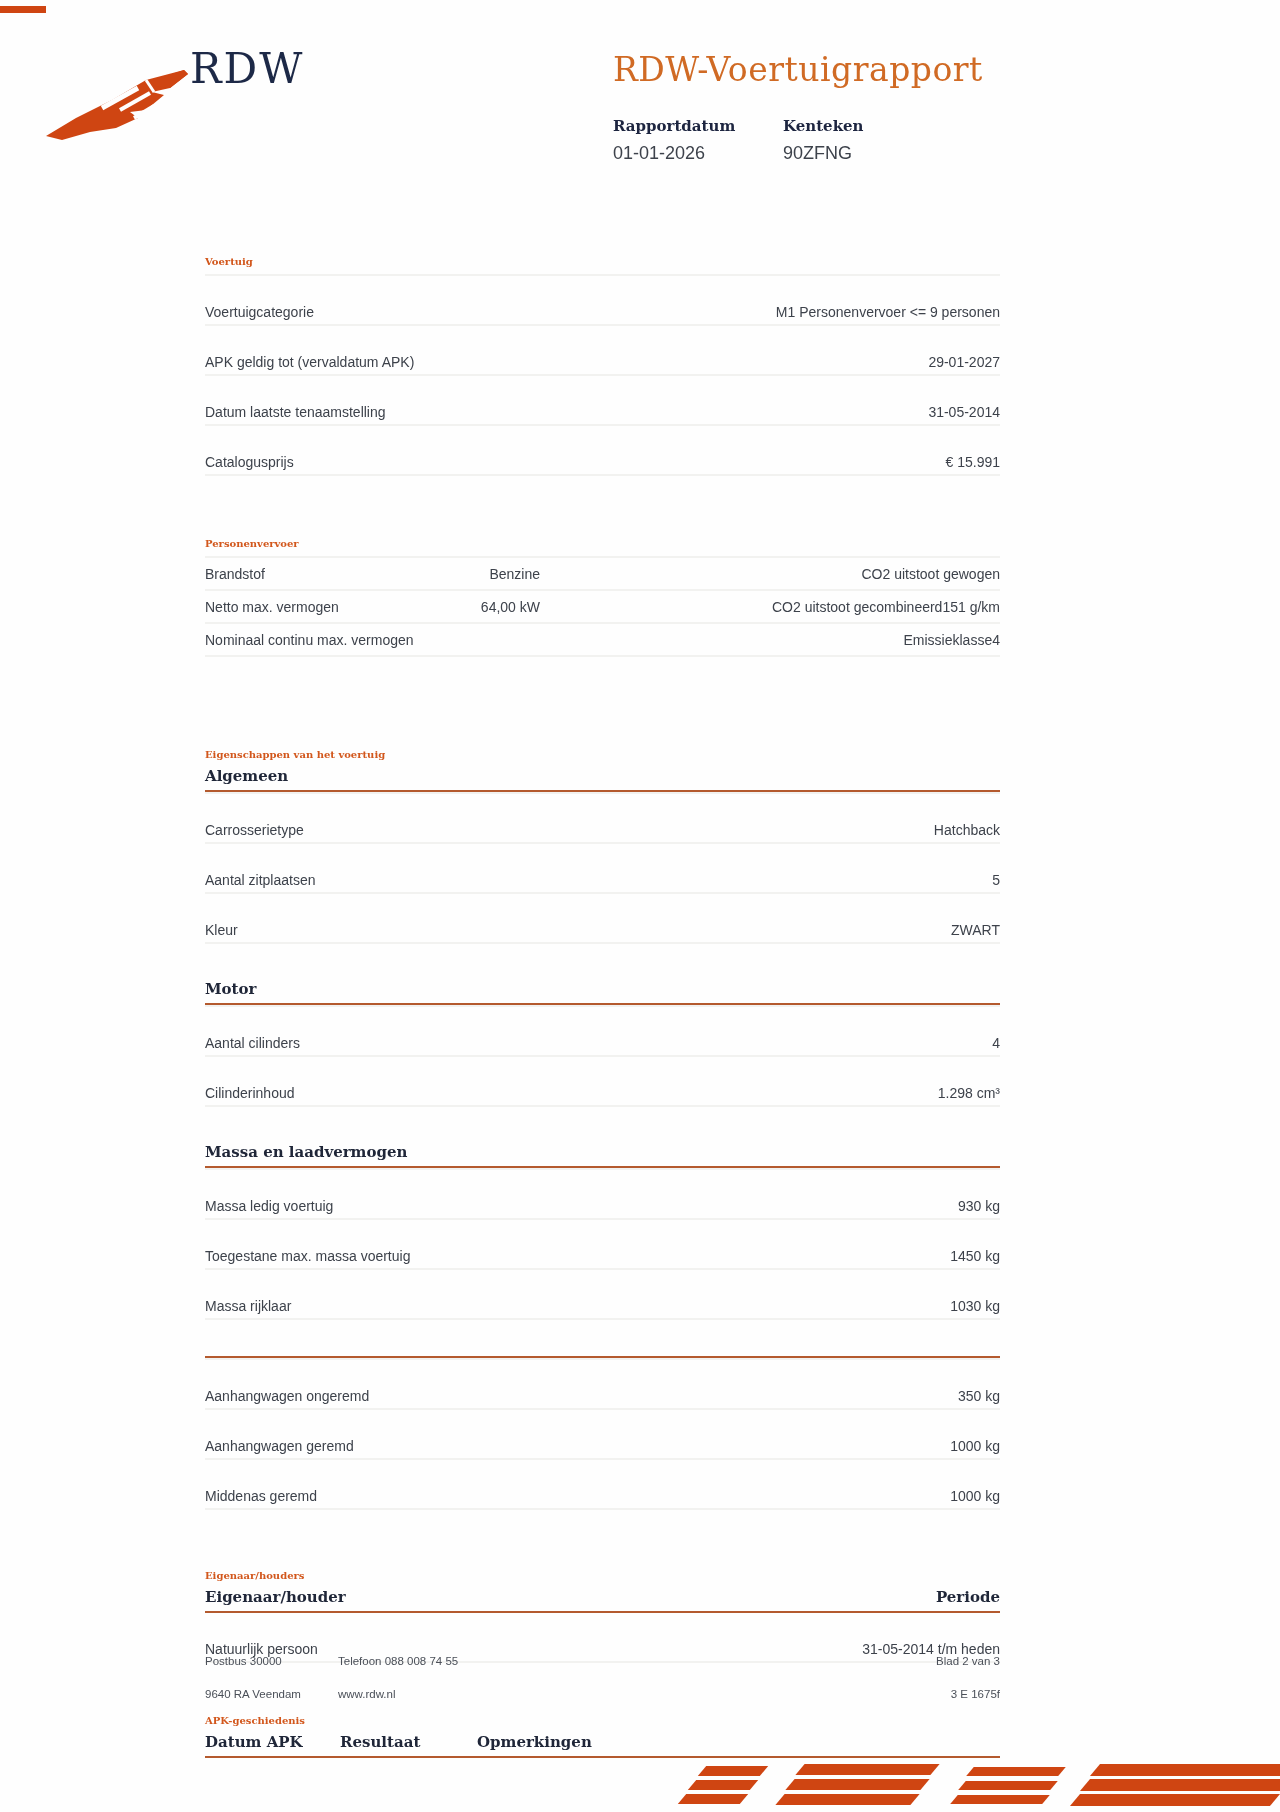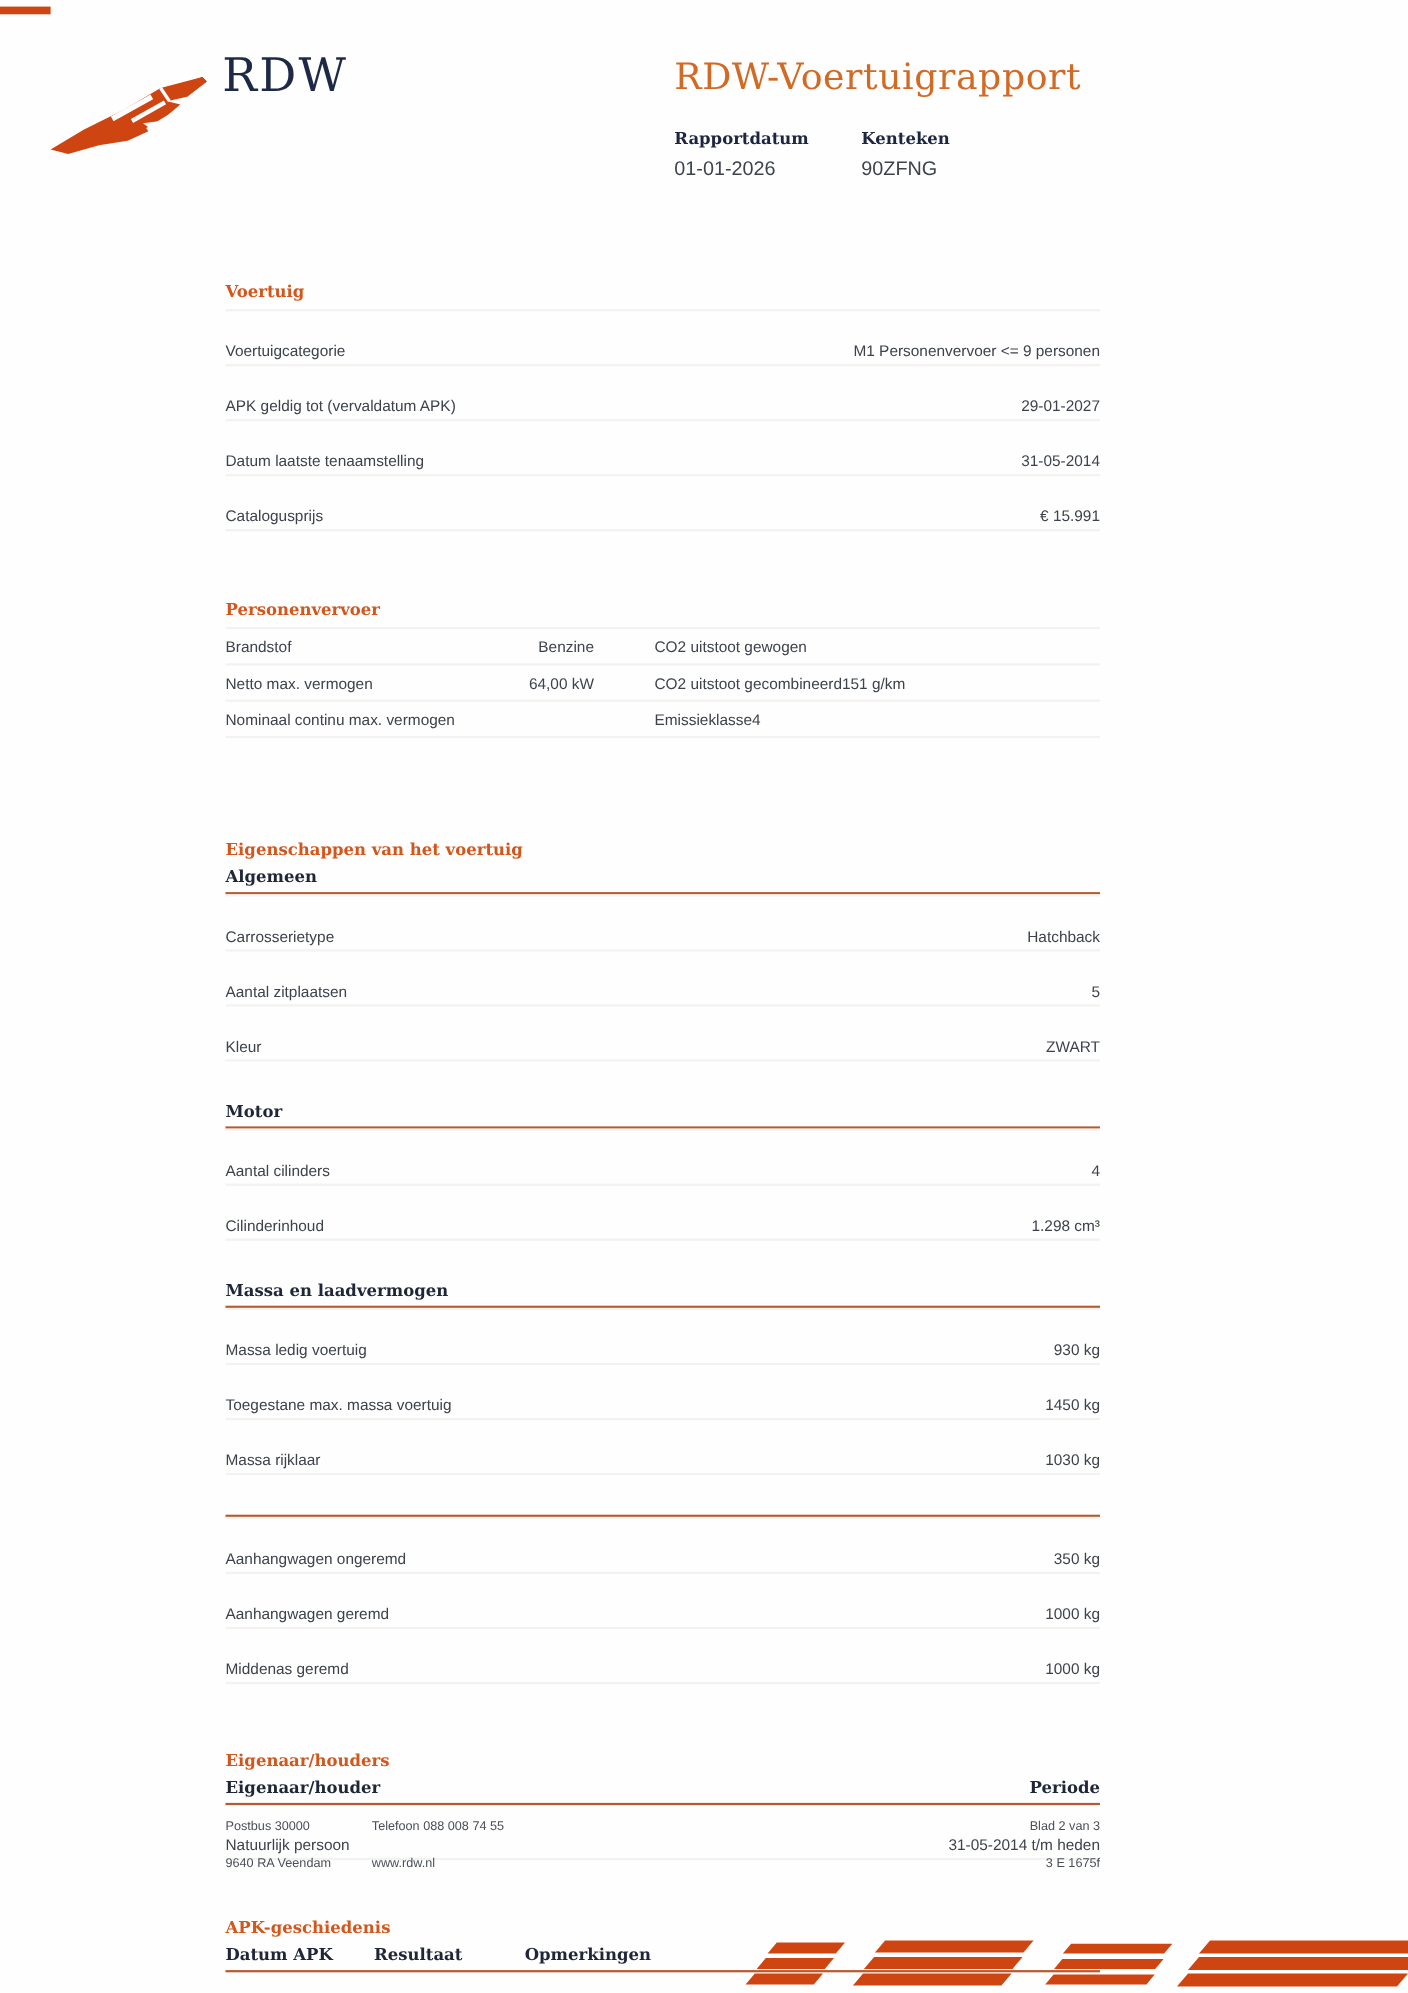--- a/index.html
+++ b/index.html
@@ -7,57 +7,57 @@
   .page {
     position:relative; width:1280px; height:1812px; background:#fefefe;
     font-family:"Liberation Sans","DejaVu Sans",sans-serif; color:#3d424b; overflow:hidden;
   }
   
   .corner-mark { position:absolute; left:0; top:6px; width:46px; height:7px; background:#cf4512; }
 
   
   .logo-wrap { position:absolute; left:42px; top:62px; width:150px; height:82px; }
   .brand-word {
-    position:absolute; left:202px; top:44px;
+    position:absolute; left:190px; top:44px;
     font-family:"DejaVu Serif","Liberation Serif",serif; font-size:42px; letter-spacing:2px;
     color:#1d2947; font-weight:normal;
   }
   .title-block { position:absolute; left:613px; top:50px; width:420px; }
   .doc-title {
     font-family:"DejaVu Serif","Liberation Serif",serif; font-size:33px; color:#d06a24;
     letter-spacing:0.5px; white-space:nowrap;
   }
   .meta-row { display:flex; margin-top:28px; }
   .meta-col { width:170px; }
   .meta-label { font-family:"DejaVu Serif","Liberation Serif",serif; font-weight:bold; font-size:15px; color:#1d2540; }
   .meta-value { font-size:18px; margin-top:8px; color:#3d424b; }
 
   
   .content { position:absolute; left:205px; top:0; width:795px; }
 
   .sec-title {
     font-family:"DejaVu Serif","Liberation Serif",serif; font-weight:bold;
-    font-size:15px; color:#d2571c; margin-bottom:7px;
+    font-size:10px; color:#d2571c; margin-bottom:7px;
   }
   .sub-title {
     font-family:"DejaVu Serif","Liberation Serif",serif; font-weight:bold;
     font-size:15px; color:#1f2638;
   }
   .orange-rule { height:2px; background:#b45a2e; margin-top:5px; }
 
   .rows { border-bottom:2px solid #f2f2f0; }
   .row { display:flex; justify-content:space-between; align-items:baseline;
          border-top:2px solid #f2f2f0; padding:5px 0 4px; font-size:14px; }
   .row .label { color:#3d424b;margin-top:23px; }
   .row .value { color:#3d424b; text-align:right; }
 
   
   .m-row { display:flex; border-top:2px solid #f2f2f0; padding:8px 0 7px; font-size:14px; }
   .m-left { width:390px; display:flex; justify-content:space-between; padding-right:55px;align-items:center; }
-  .m-right { flex:1; display:flex; justify-content:flex-start; }
+  .m-right { flex:1; display:flex; justify-content:flex-end; }
 
   #sec-voertuig { padding-top:256px; }
   #sec-milieu { margin-top:62px; }
   #sec-eigenschappen { margin-top:92px; }
   .subsec-algemeen { margin-top:6px; }
   .subsec { margin-top:36px; }
   #sec-eigenaar { margin-top:60px; }
   #sec-apk { margin-top:52px; }
 
   .owner-head { display:flex; justify-content:space-between; margin-top:4px; }

